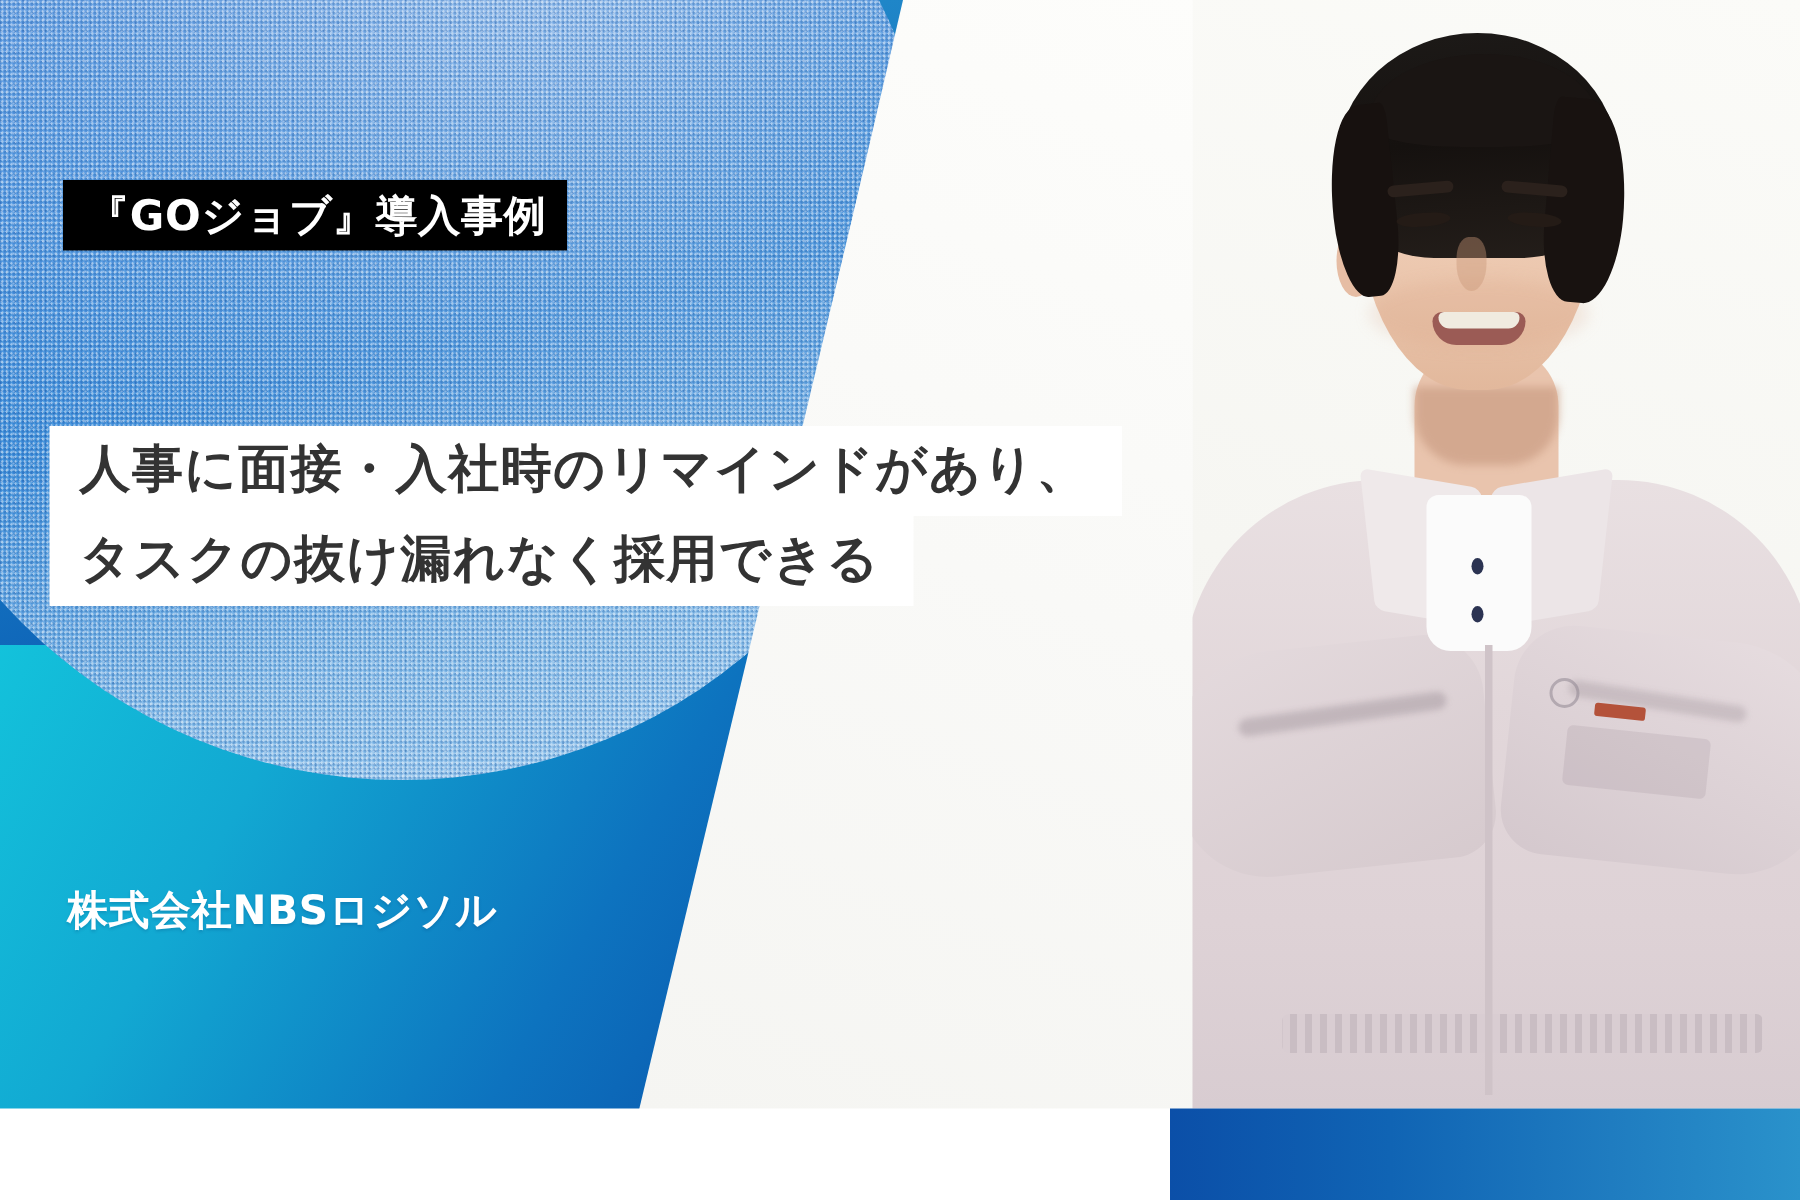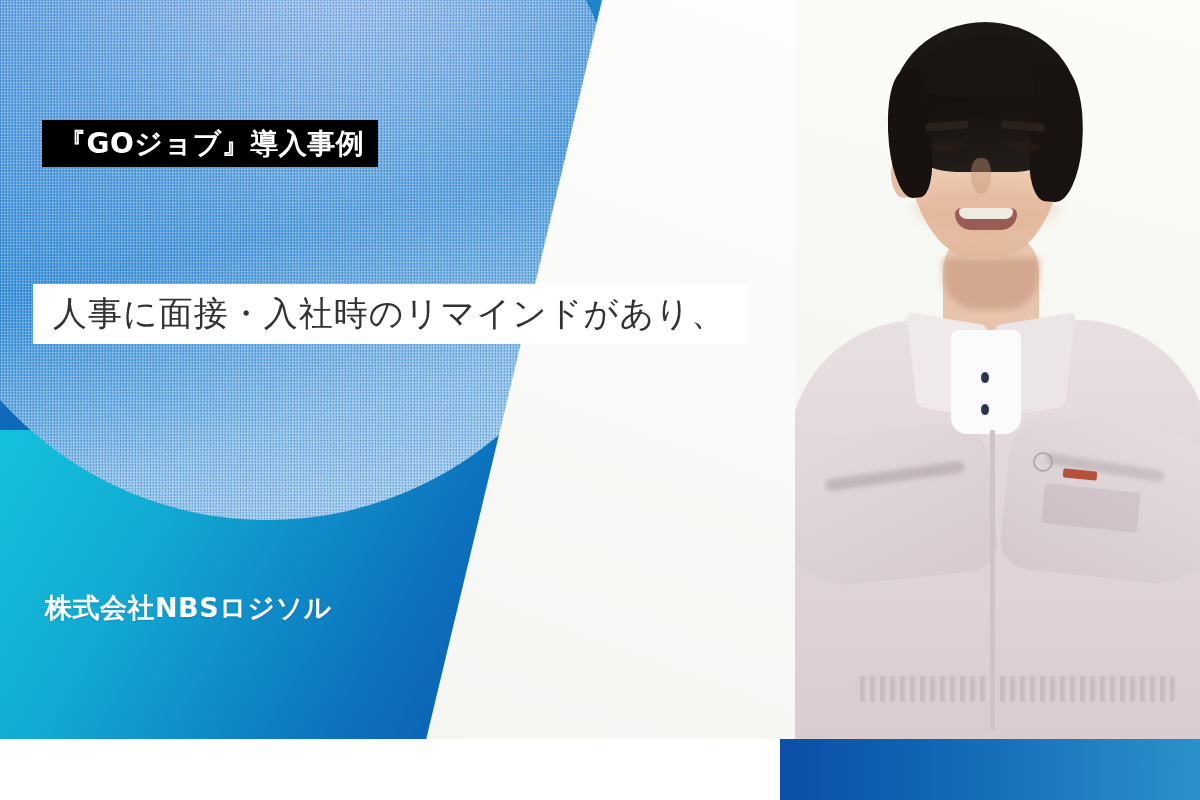--- a/index.html
+++ b/index.html
@@ -136,21 +136,21 @@
     font-family:"DejaVu Sans","Liberation Sans",sans-serif;
   }
 
   
   .headline{
     position:absolute;left:33px;top:284px;
     display:flex;flex-direction:column;align-items:flex-start;
   }
   .hl-line{
     background:#ffffff;color:#333333;
-    font-size:34px;font-weight:400;line-height:1;
+    font-size:34px;font-weight:700;line-height:1;
     padding:12px 22px 14px 20px;
     white-space:nowrap;letter-spacing:1px;
     font-family:"DejaVu Sans","Liberation Sans",sans-serif;
   }
   .hl-line + .hl-line{margin-top:0;}
 
   
   .company{
     position:absolute;left:45px;top:588px;color:#ffffff;
     font-size:27px;font-weight:700;line-height:1.45;
@@ -215,19 +215,20 @@
 
   <div class="bottom-strip"></div>
   <div class="bottom-bar"></div>
 
   <div class="badge">
     <span>『GOジョブ』導入事例</span>
   </div>
 
   <div class="headline">
     <div class="hl-line">人事に面接・入社時のリマインドがあり、</div>
+    <div class="hl-line">タスクの抜け漏れなく採用できる</div>
   </div>
 
   <div class="company">
     <div>株式会社NBSロジソル</div>
   </div>
 
 </div>
 
 </body></html>

